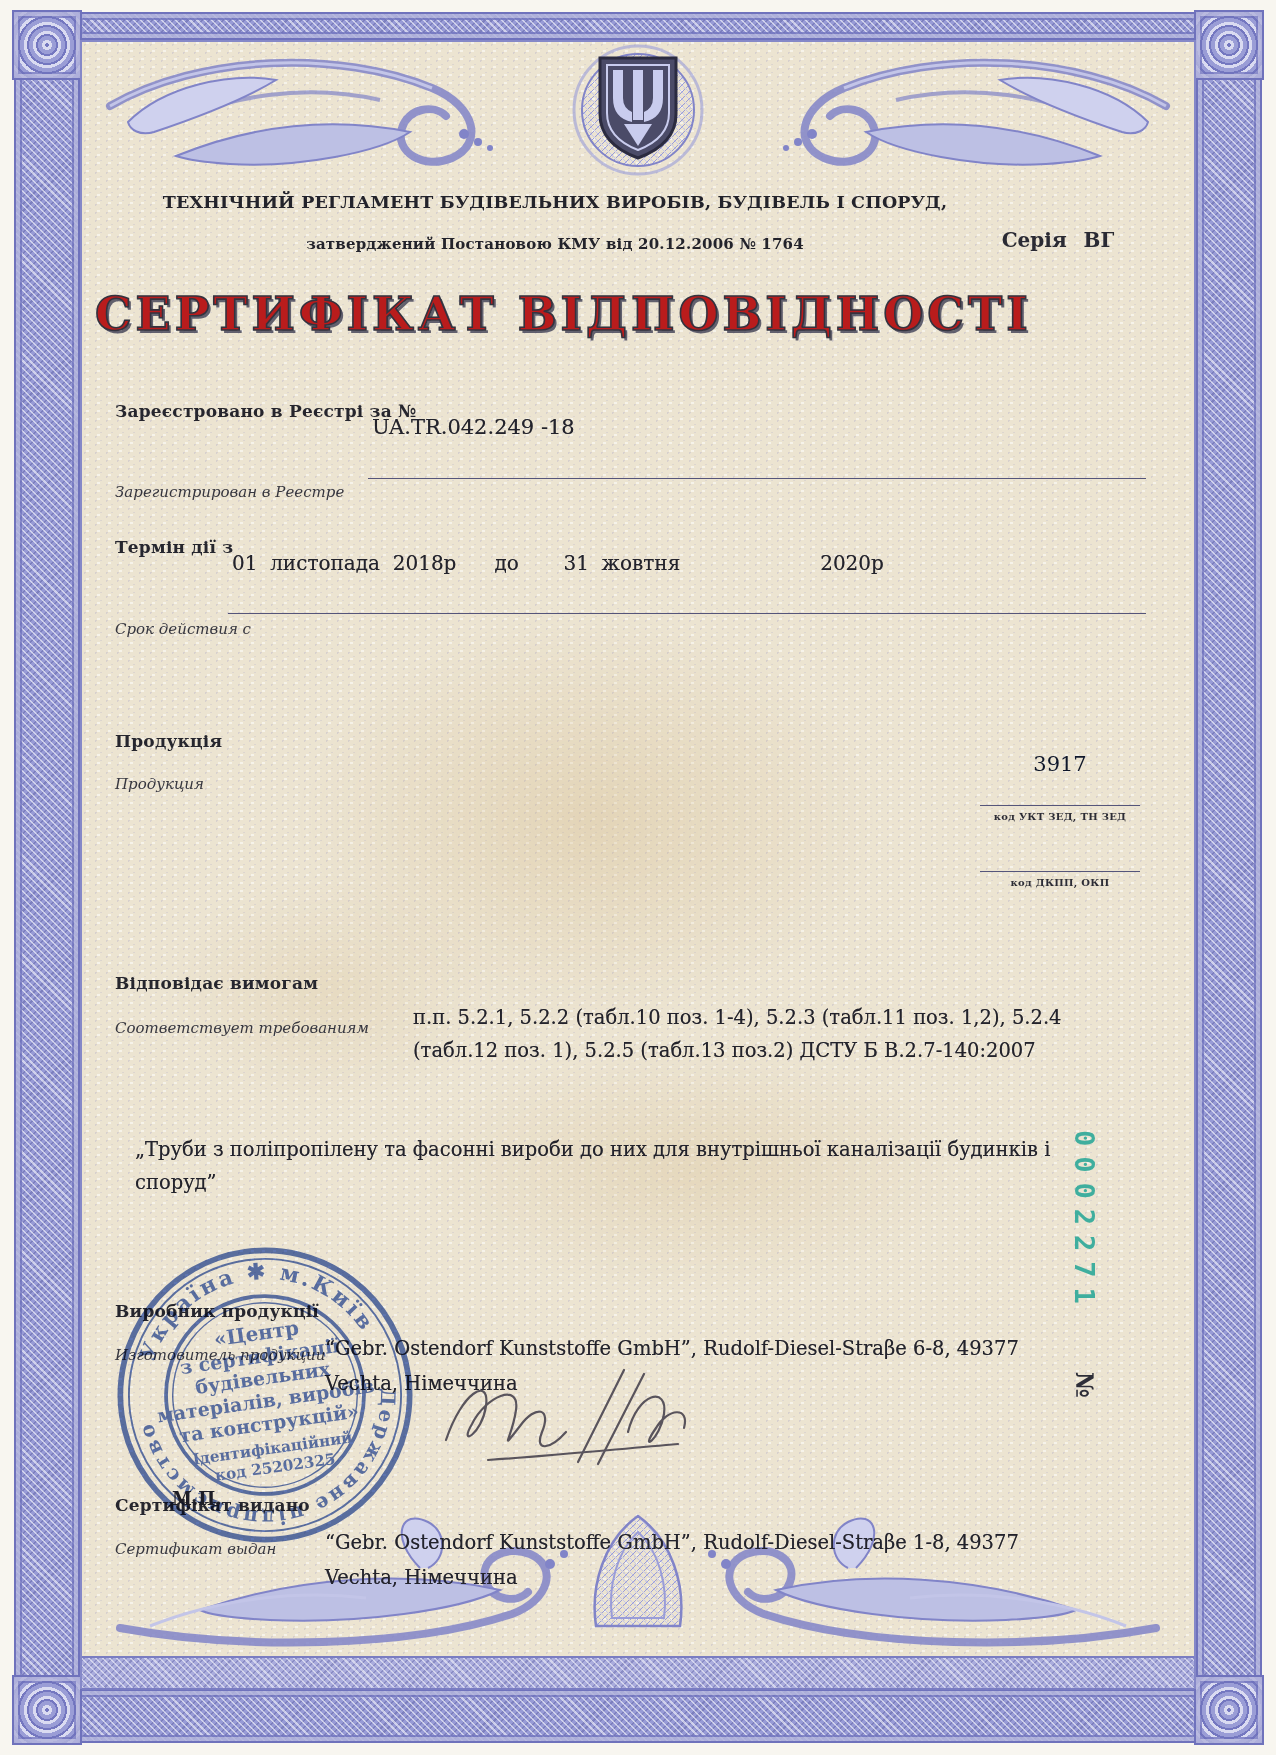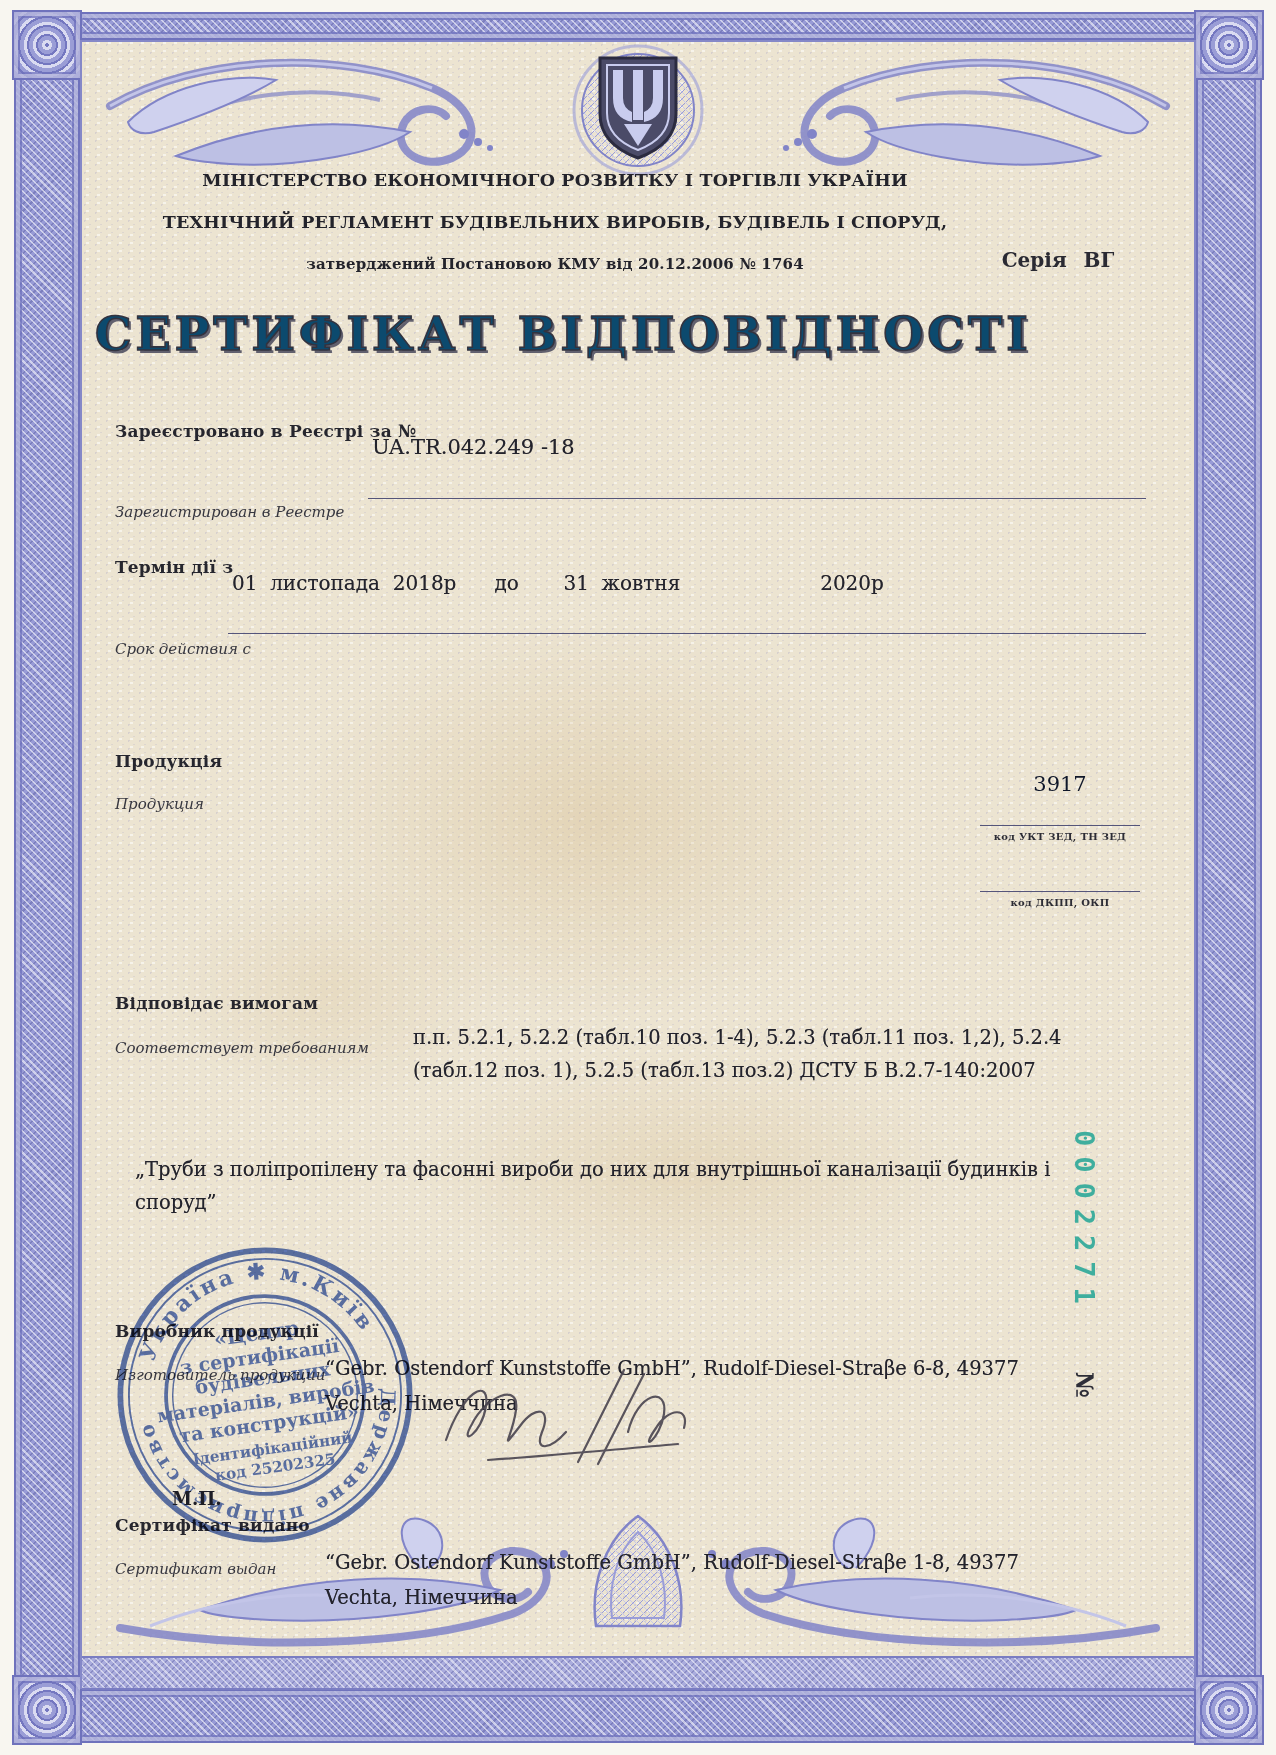--- a/index.html
+++ b/index.html
@@ -72,21 +72,21 @@
   }
   
   .hline{position:absolute;width:920px;left:95px;text-align:center;font-weight:700;letter-spacing:.2px;color:#23232b;}
   .hline1{top:170px;font-size:17.5px;}
   .hline2{top:192px;font-size:17.5px;}
   .hline3{top:215px;font-size:15px;}
   .series{position:absolute;left:948px;top:190px;width:220px;text-align:center;font-size:20px;font-weight:700;word-spacing:10px;color:#2a2a33;}
   .title{
     position:absolute;left:95px;top:227px;width:920px;text-align:center;
     font-size:46px;font-weight:700;letter-spacing:4px;line-height:1.1;
-    color:#0c4a6e;
+    color:#b91c1c;
     -webkit-text-stroke:1.6px #33333f;
     text-shadow:2.5px 2.5px 0 rgba(62,62,84,.8), 0 0 1px #33333f;
     white-space:nowrap;
   }
   .lbl{position:absolute;font-size:17px;font-weight:700;color:#26262e;letter-spacing:.2px;}
   .sub{position:absolute;font-size:15px;font-style:italic;color:#36363f;}
   .val{position:absolute;font-size:19.5px;line-height:33px;color:#23232c;white-space:pre-line;text-shadow:0 0 .5px rgba(35,35,44,.55);}
   .rule{position:absolute;height:0;border-bottom:1.6px solid #55557a;}
   .capt{position:absolute;font-size:10px;font-weight:700;color:#2c2c35;text-align:center;letter-spacing:.3px;}
   .code-val{position:absolute;font-size:21px;color:#0f172a;text-align:center;}
@@ -156,21 +156,20 @@
       <path d="M-31,-43 h62 v48 q0,25 -31,37 q-31,-12 -31,-37 z" fill="none" stroke="#c9ccee" stroke-width="2"></path>
       <g fill="#c9ccee">
         <rect x="-5" y="-38" width="10" height="50"></rect>
         <path d="M-25,-38 h10 v28 q0,10 9,14 l0,10 q-19,-4 -19,-24 z"></path>
         <path d="M25,-38 h-10 v28 q0,10 -9,14 l0,10 q19,-4 19,-24 z"></path>
         <path d="M-14,16 h28 l-14,22 z"></path>
       </g>
     </g>
   </svg>
 
-  <div class="hline hline1 z">МІНІСТЕРСТВО ЕКОНОМІЧНОГО РОЗВИТКУ І ТОРГІВЛІ УКРАЇНИ</div>
   <div class="hline hline2 z">ТЕХНІЧНИЙ РЕГЛАМЕНТ БУДІВЕЛЬНИХ ВИРОБІВ, БУДІВЕЛЬ І СПОРУД,</div>
   <div class="hline hline3 z">затверджений Постановою КМУ від 20.12.2006 № 1764</div>
   <div class="series z">Серія  ВГ</div>
   <div class="title z">СЕРТИФІКАТ ВІДПОВІДНОСТІ</div>
 
   <div class="lbl z" style="left:115px;top:288px;">Зареєстровано в Реєстрі за №</div>
   <div class="val z" style="left:372px;top:278px;font-size:21px;white-space:nowrap;">UA.TR.042.249 -18</div>
   <div class="rule z" style="left:368px;top:312px;width:778px;"></div>
   <div class="sub z" style="left:115px;top:316px;">Зарегистрирован в Реестре</div>
 

